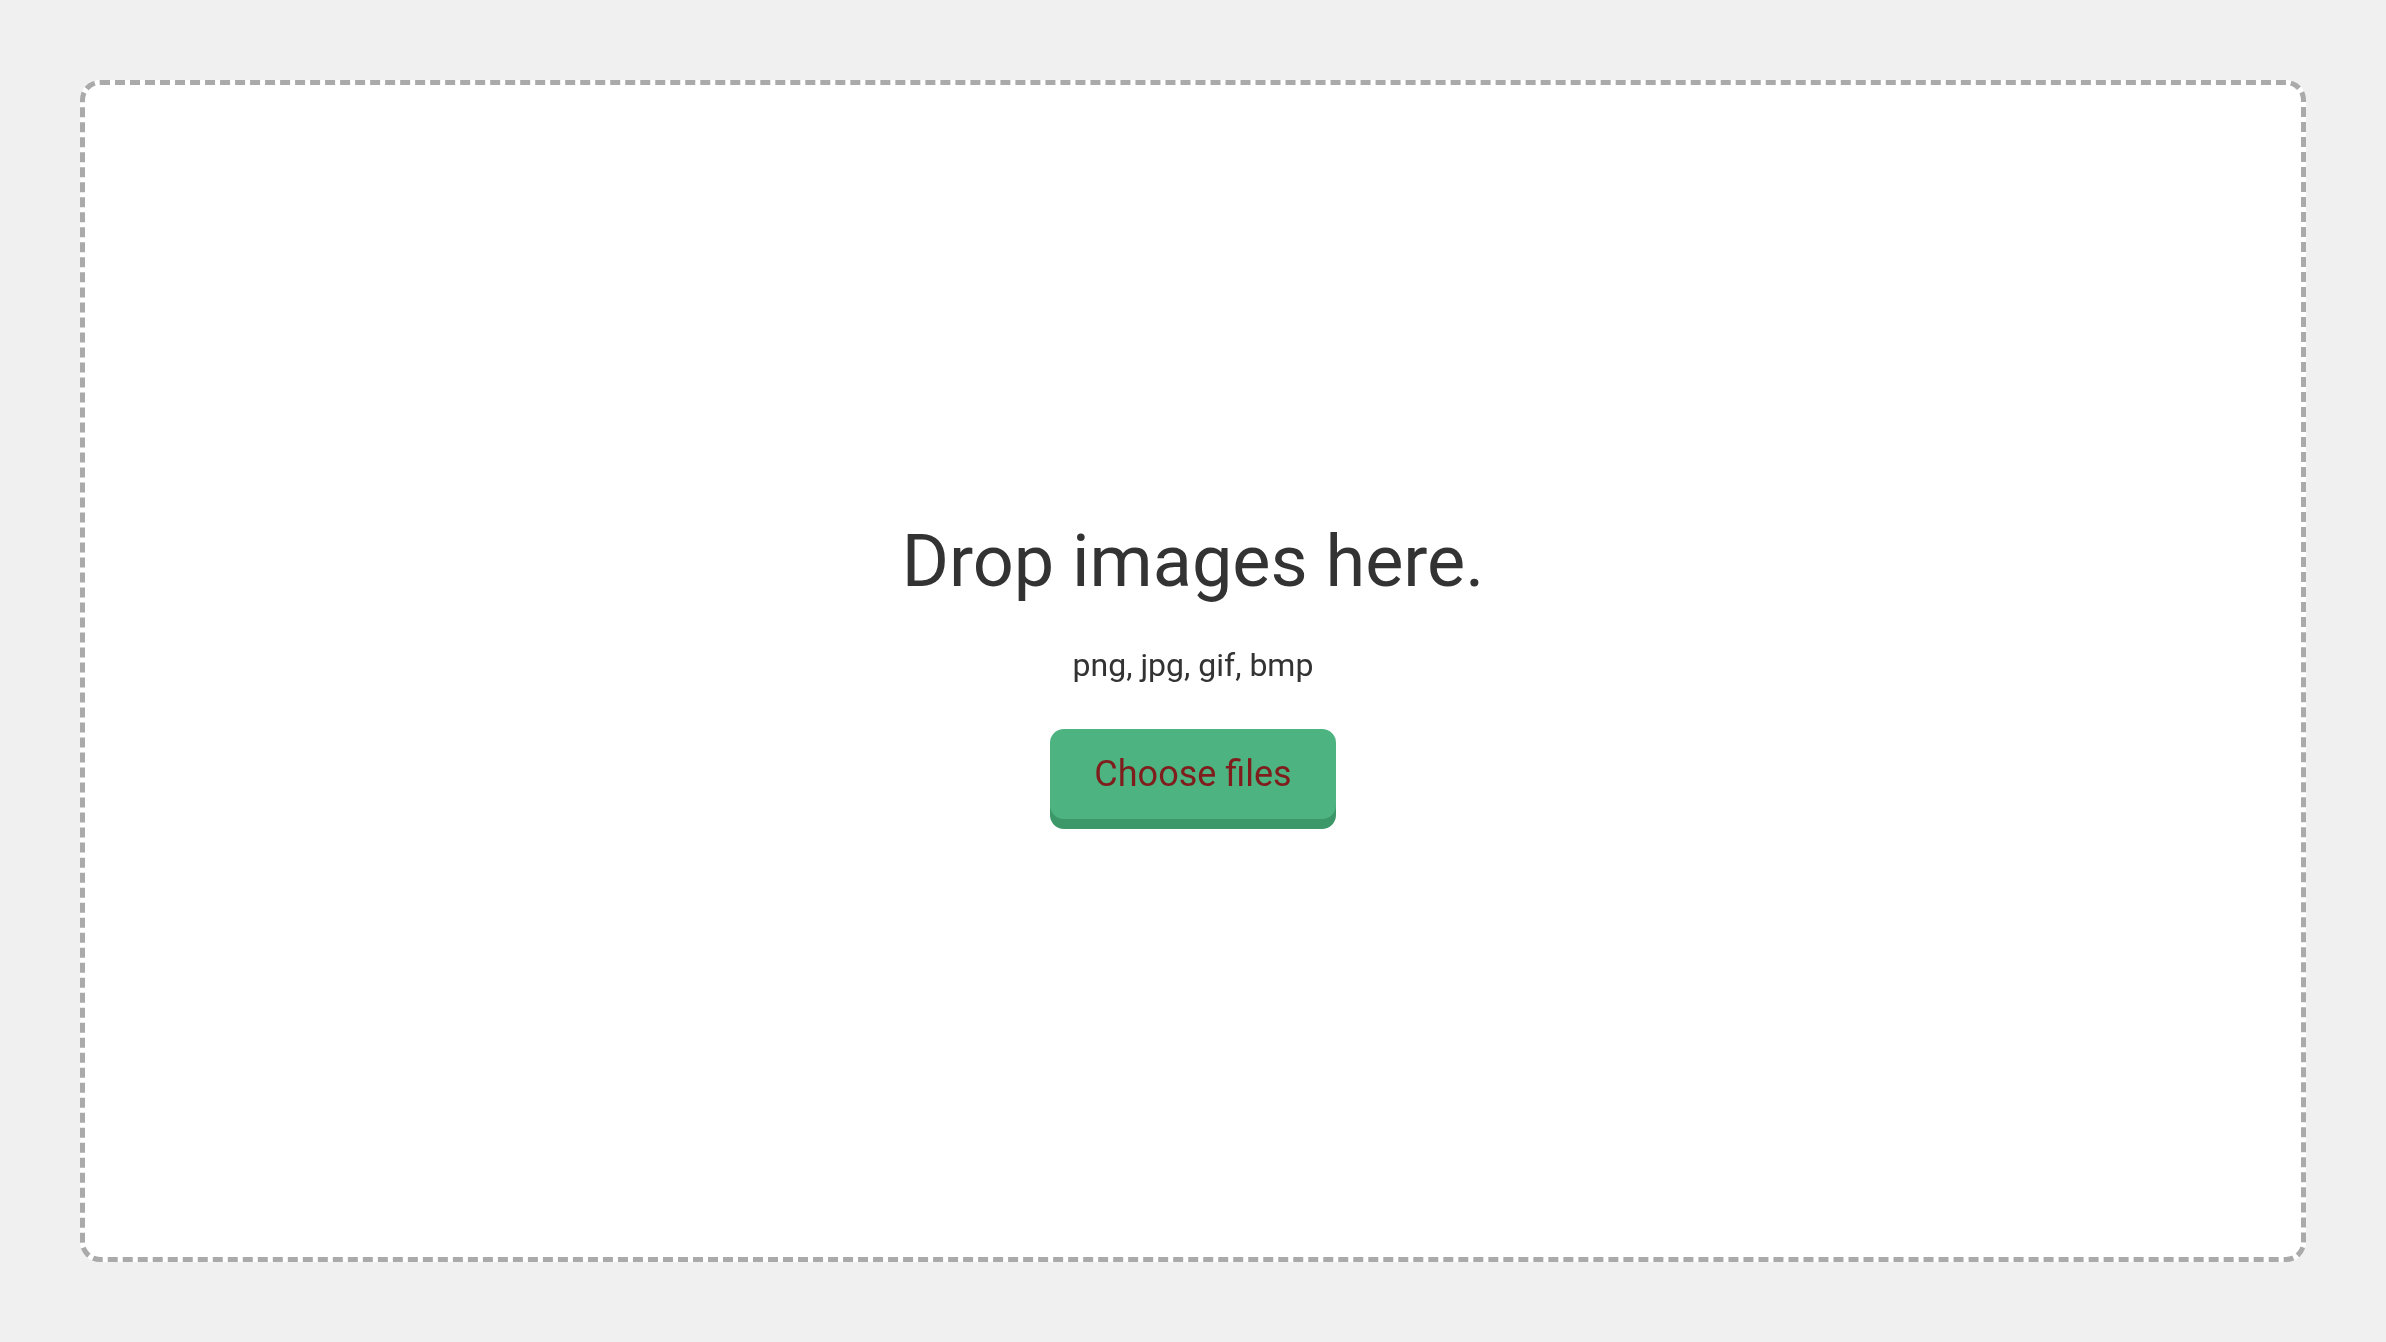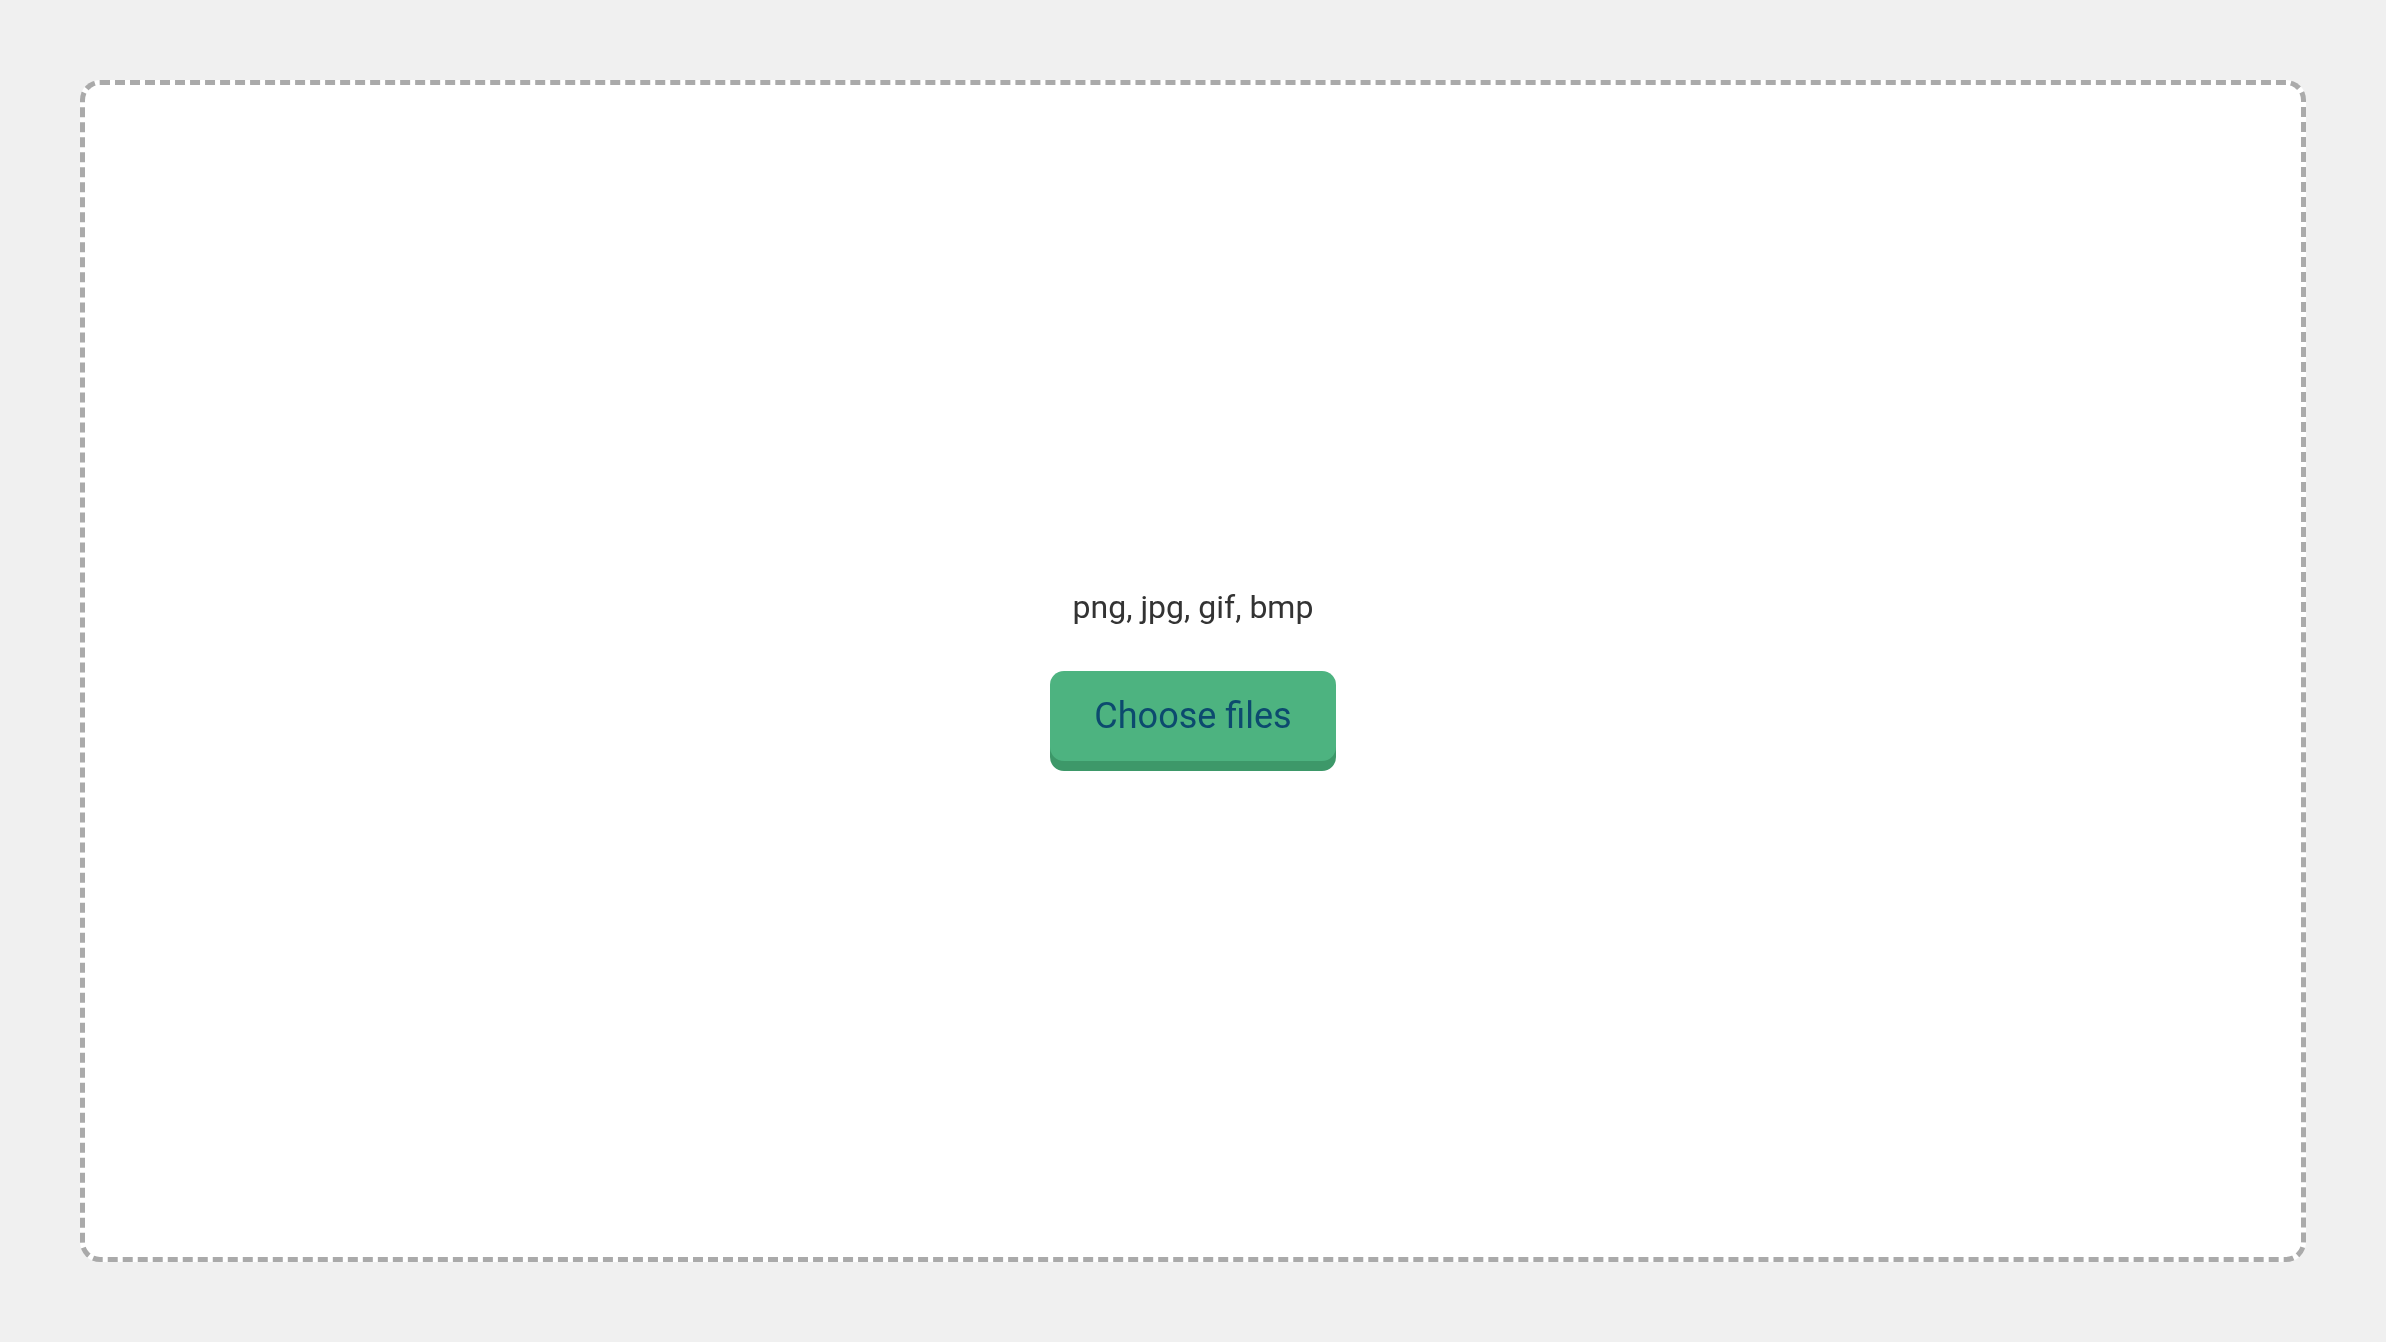--- a/index.html
+++ b/index.html
@@ -37,33 +37,34 @@
     
     .file-types {
       font-size: 32px;
       font-weight: 400;
       color: #333333;
       margin-top: 12px;
     }
     
     .choose-button {
       background-color: #4db380;
-      color: #0c4a6e;
+      color: #7f1d1d;
       font-size: 36px;
       font-weight: 400;
       border: none;
       border-radius: 14px;
       padding: 24px 44px;
       cursor: pointer;
       margin-top: 20px;
       font-family: inherit;
       box-shadow: 0 10px 0 0 #3d9869;
       position: relative;
       top: -5px;
     }
   </style>
 </head>
 <body>
 
 <div class="dropzone">
+  <div class="drop-title">Drop images here.</div>
   <div class="file-types">png, jpg, gif, bmp</div>
   <button class="choose-button">Choose files</button>
 </div>
 
 </body></html>

